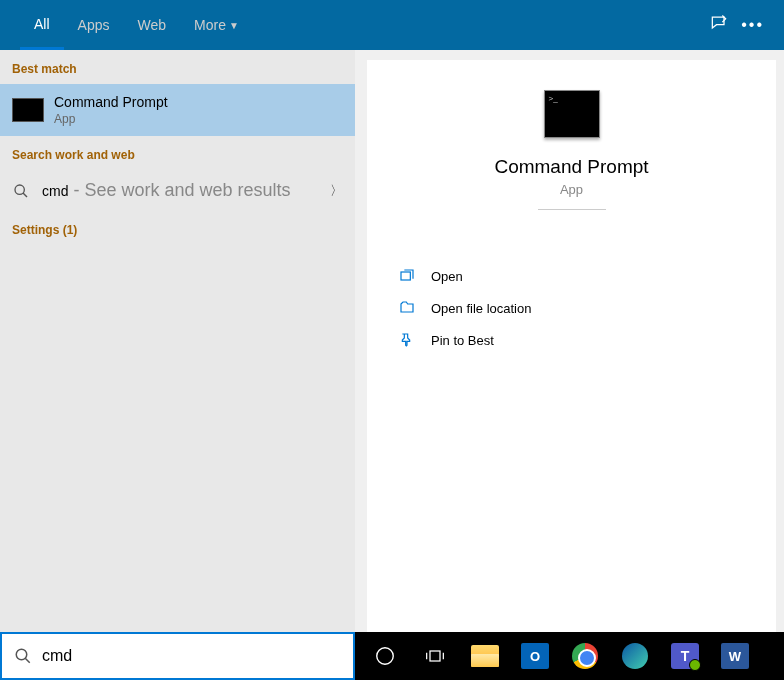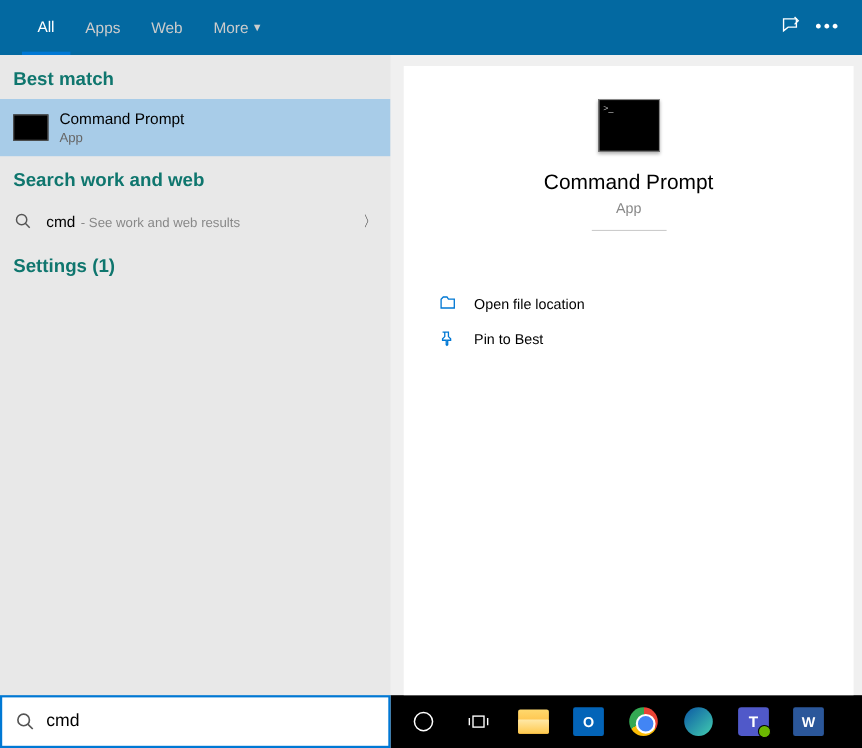--- a/index.html
+++ b/index.html
@@ -9,34 +9,34 @@
     .tab { padding: 0 14px; height: 50px; display: flex; align-items: center; font-size: 14px; color: #ccc; cursor: pointer; }
     .tab.active { color: #fff; border-bottom: 3px solid #0078d4; }
     .tabs-spacer { flex: 1; }
     .tab-icon { color: #fff; margin-left: 12px; cursor: pointer; }
     .chevron { font-size: 10px; margin-left: 3px; }
     
     .main-area { display: flex; height: 582px; }
     .left-panel { width: 355px; background: #e8e8e8; overflow: hidden; }
     .right-panel { flex: 1; background: #fff; margin: 10px 8px 0 12px; overflow: hidden; }
     
-    .section-header { padding: 12px 12px 8px; font-size: 17px; font-weight: 600; color: #0f766e; }
+    .section-header { padding: 12px 12px 8px; font-size: 12px; font-weight: 600; color: #a16207; }
     
     .result-item { display: flex; align-items: center; padding: 10px 12px; }
     .result-item.selected { background: #a8cce8; }
     .result-icon { width: 32px; height: 24px; background: #000; border: 1px solid #555; margin-right: 10px; position: relative; }
     .result-icon::before { content:''; position:absolute; top:2px; left:2px; color:#fff; font-size:7px; }
     .result-info { flex: 1; }
     .result-title { font-size: 14px; color: #000; }
     .result-subtitle { font-size: 12px; color: #666; margin-top: 2px; }
     .result-chevron { color: #333; font-size: 13px; }
     
     .search-icon-sm { width: 18px; height: 18px; margin-right: 12px; display: flex; align-items: center; justify-content: center; color: #555; }
     .web-text { font-size: 14px; display: flex; align-items: baseline; gap: 5px; }
-    .web-sub { color: #888; font-size: 12px; }
+    .web-sub { color: #888; font-size: 18px; }
     
     .preview-header { text-align: center; padding: 30px 0 10px; }
     .preview-icon { width: 56px; height: 48px; background: #000; border: 1px solid #888; margin: 0 auto 18px; box-shadow: 0 2px 3px rgba(0,0,0,.3); position: relative; }
     .preview-icon::before { content:'>_'; color:#ccc; font-size:8px; position:absolute; top:3px; left:4px; }
     .preview-title { font-size: 19px; font-weight: 400; color: #000; }
     .preview-subtitle { font-size: 13px; color: #888; margin-top: 4px; }
     .preview-underline { width: 68px; height: 1px; background: #ccc; margin: 12px auto 0; }
     
     .actions { padding: 40px 18px 0; }
     .action { display: flex; align-items: center; padding: 8px 12px; font-size: 13px; color: #000; cursor: pointer; }
@@ -115,20 +115,29 @@
 
   <div class="right-panel">
     <div class="preview-header">
       <div class="preview-icon"></div>
       <div class="preview-title">Command Prompt</div>
       <div class="preview-subtitle">App</div>
       <div class="preview-underline"></div>
     </div>
 
     <div class="actions">
+      <div class="action">
+        <div class="action-icon">
+          <svg width="16" height="16" viewBox="0 0 24 24" fill="none" stroke="currentColor" stroke-width="1.8">
+              <rect x="3" y="6" width="14" height="12"></rect>
+              <path d="M8 3h13v13" fill="none"></path>
+            </svg>
+        </div>
+        <span>Open</span>
+      </div>
 
 
       <div class="action">
         <div class="action-icon">
           <svg width="16" height="16" viewBox="0 0 24 24" fill="none" stroke="currentColor" stroke-width="1.8">
               <path d="M3 6l3-3h5l2 3h8v12H3z"></path>
             </svg>
         </div>
         <span>Open file location</span>
       </div>

